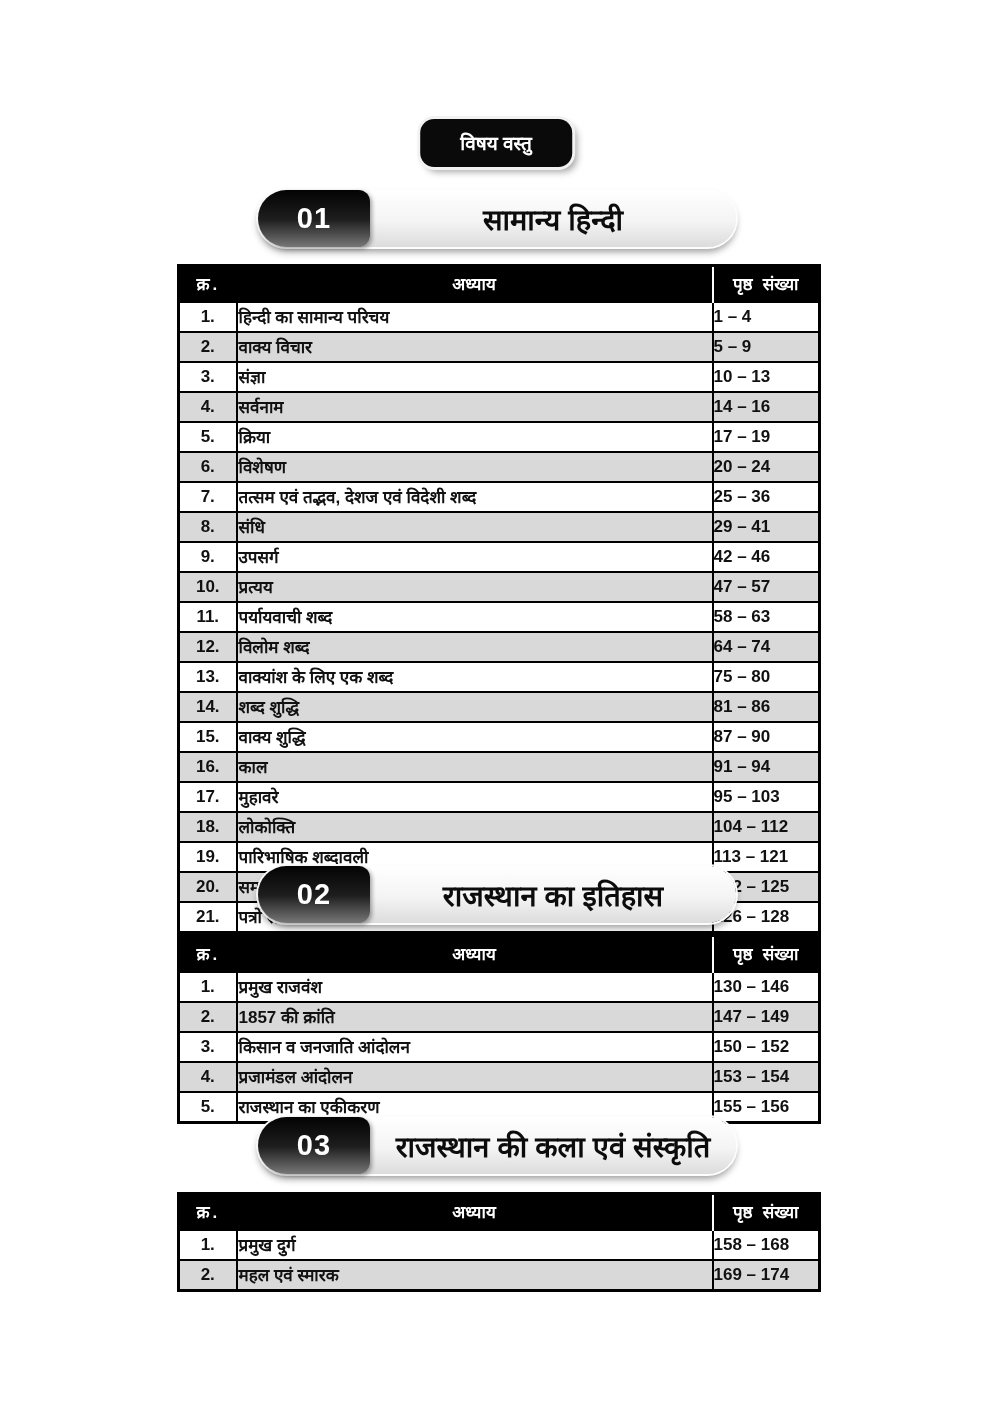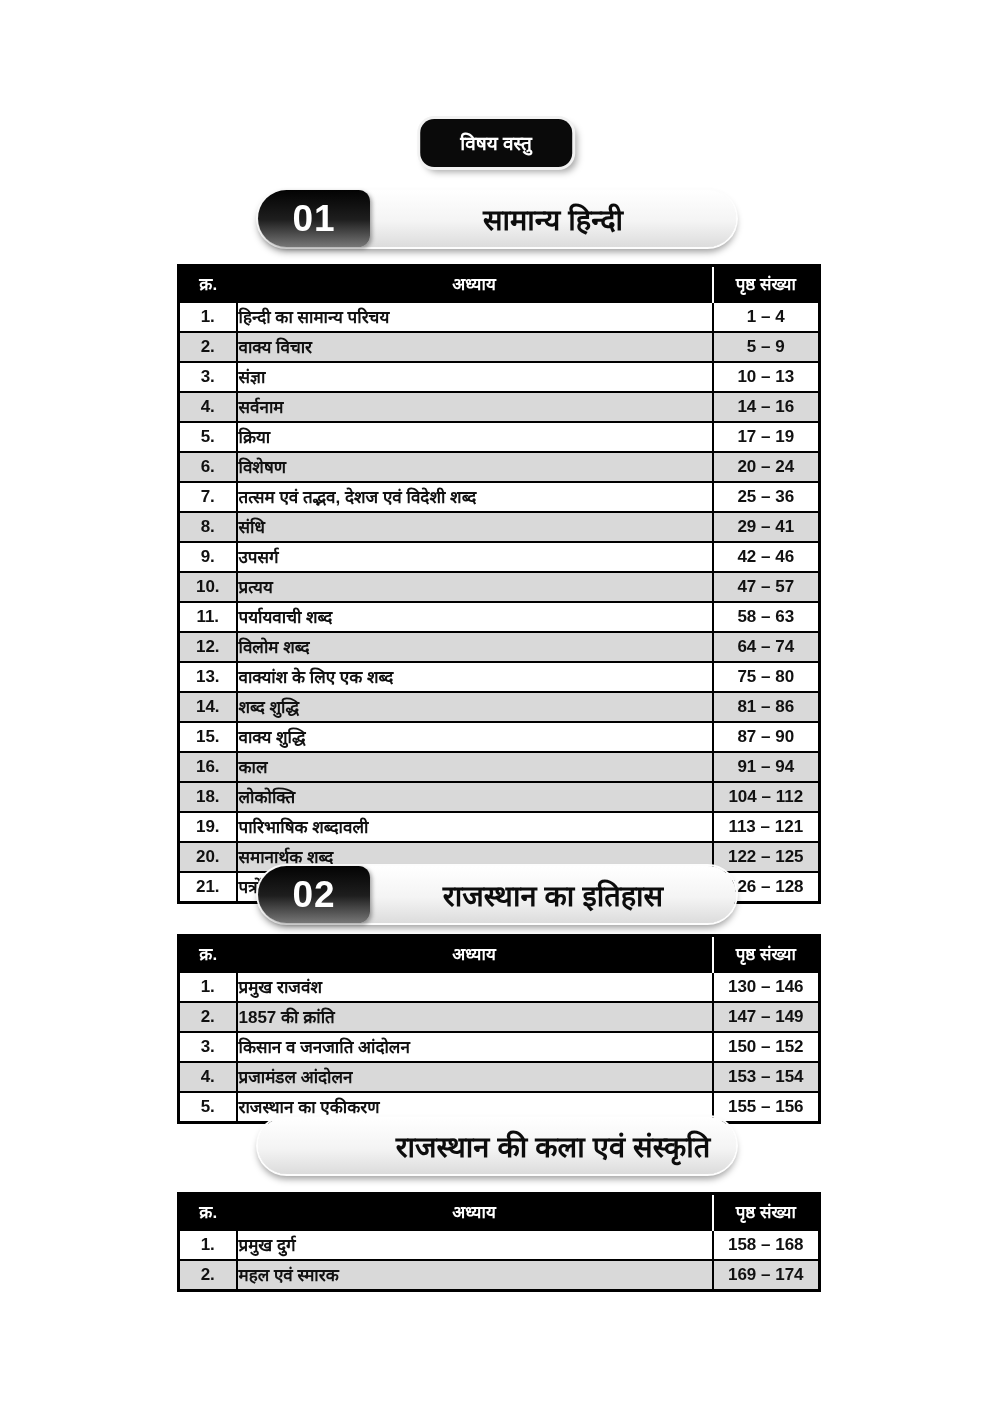--- a/index.html
+++ b/index.html
@@ -30,55 +30,56 @@
     background:linear-gradient(180deg,#ffffff 0%,#f4f4f4 55%,#dcdcdc 100%);
     box-shadow: 0 0 0 2px #fdfdfd, 0 5px 7px rgba(0,0,0,0.38);
     display:flex; align-items:center;
   }
   .banner-num {
     position:absolute; left:0; top:0; height:57px; width:112px;
     border-radius:30px 12px 12px 30px;
     background:linear-gradient(180deg,#030303 0%,#1e1e1e 52%,#777777 100%);
     color:#ffffff;
     display:flex; align-items:center; justify-content:center;
-    font-size:37px; font-weight:700; letter-spacing:1px;
+    font-size:29px; font-weight:700; letter-spacing:1px;
     box-shadow: 2px 2px 4px rgba(0,0,0,0.35);
   }
   .banner-title {
     flex:1; margin-left:112px; text-align:center;
     font-size:29px; font-weight:700; color:#0c0c0c;
   }
 
   
   table.toc-table {
     position:absolute; left:177px; width:641px;
     border-collapse:collapse;
     border:3px solid #000000;
     table-layout:fixed;
   }
   .toc-table th {
     background:#000000; color:#ffffff;
     font-size:17px; font-weight:700;
     padding:5px 0 6px;
     border:0;
+    font-family:Liberation Mono, monospace;
   }
   .toc-table th.col-pages { border-left:2px solid #ffffff; }
   .toc-table td {
     border:2px solid #000000;
     font-size:17px; font-weight:700; color:#111111;
     padding:2px 0 3px;
     background:#ffffff;
     height:26px;
   }
   .toc-table col.c-serial  { width:58px; }
   .toc-table col.c-chapter { width:476px; }
   .toc-table col.c-pages   { width:107px; }
   .toc-table td.col-serial  { text-align:center; }
   .toc-table td.col-chapter { text-align:left; padding-left:1px; }
-  .toc-table td.col-pages   { text-align:center; }
+  .toc-table td.col-pages   { }
   .toc-table tr.alt td { background:#d9d9d9; }
 
   #table-1 { top:264px; }
   #banner-2 { top:866px; }
   #table-2 { top:934px; }
   #banner-3 { top:1117px; }
   #table-3 { top:1192px; }
   #banner-1 { top:190px; }
 </style>
 </head>
@@ -183,20 +184,25 @@
         <tr>
           <td class="col-serial">15.</td>
           <td class="col-chapter">वाक्य शुद्धि</td>
           <td class="col-pages">87 – 90</td>
         </tr>
         <tr class="alt">
           <td class="col-serial">16.</td>
           <td class="col-chapter">काल</td>
           <td class="col-pages">91 – 94</td>
         </tr>
+        <tr>
+          <td class="col-serial">17.</td>
+          <td class="col-chapter">मुहावरे</td>
+          <td class="col-pages">95 – 103</td>
+        </tr>
         <tr class="alt">
           <td class="col-serial">18.</td>
           <td class="col-chapter">लोकोक्ति</td>
           <td class="col-pages">104 – 112</td>
         </tr>
         <tr>
           <td class="col-serial">19.</td>
           <td class="col-chapter">पारिभाषिक शब्दावली</td>
           <td class="col-pages">113 – 121</td>
         </tr>
@@ -255,20 +261,23 @@
         </tr>
         <tr>
           <td class="col-serial">5.</td>
           <td class="col-chapter">राजस्थान का एकीकरण</td>
           <td class="col-pages">155 – 156</td>
         </tr>
       </tbody>
   </table>
 
   <div class="banner" id="banner-3">
+    <div class="banner-num">
+      <span>03</span>
+    </div>
     <div class="banner-title">राजस्थान की कला एवं संस्कृति</div>
   </div>
   <table class="toc-table" id="table-3">
     <colgroup>
         <col class="c-serial">
         <col class="c-chapter">
         <col class="c-pages">
       </colgroup>
     <thead>
       <tr>

